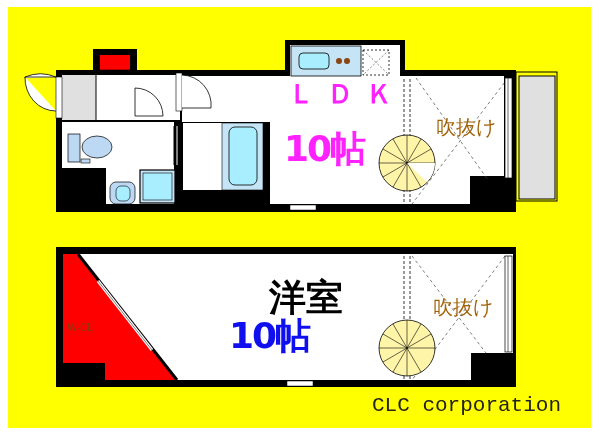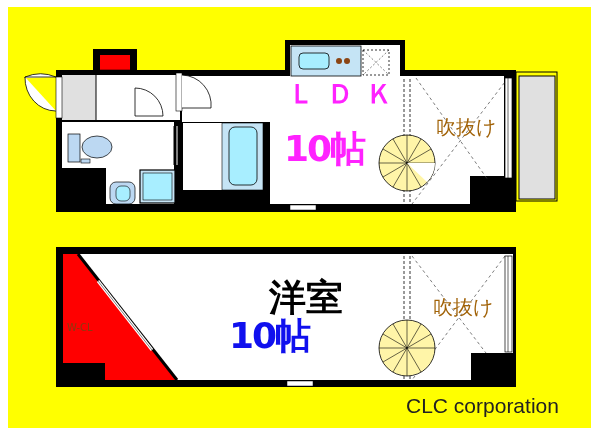--- a/index.html
+++ b/index.html
@@ -8,21 +8,21 @@
   svg.plan { position: absolute; left: 0; top: 0; }
   .lbl { position: absolute; white-space: nowrap; }
   .room-ldk { left: 288px; top: 79px; color: #ff22ff; font-weight: bold; font-size: 27px; letter-spacing: 12px; line-height: 34px; font-family: Liberation Mono, monospace; }
   .room-ldk-size { left: 284px; top: 129px; color: #ff22ff; font-weight: bold; font-size: 36px; line-height: 40px; letter-spacing: -2px; font-family: "DejaVu Sans", sans-serif; }
   .room-yo { left: 229px; top: 278px; color: #000000; font-weight: bold; font-size: 37px; line-height: 40px; font-family: "DejaVu Sans", sans-serif; margin-left: 40px; }
   .room-yo-size { left: 229px; top: 316px; color: #1010ee; font-weight: bold; font-size: 36px; line-height: 40px; letter-spacing: -2px; font-family: "DejaVu Sans", sans-serif; }
   .void { color: #a16207; font-size: 20px; line-height: 18px; font-family: "DejaVu Sans", sans-serif; }
   .void-1 { left: 436px; top: 118px; }
   .void-2 { left: 433px; top: 298px; }
   .wcl { left: 67px; top: 322px; color: #8a3a10; font-size: 10px; font-family: "DejaVu Sans", sans-serif; }
-  .brand { left: 372px; top: 394px; color: #222; font-size: 21px; font-family: Liberation Sans, sans-serif; margin-left: 34px; }
+  .brand { left: 372px; top: 394px; color: #222; font-size: 21px; font-family: Liberation Mono, monospace; }
 </style>
 </head>
 <body>
 
 <div class="bg"></div>
 
 <svg class="plan" width="600" height="436" viewBox="0 0 600 436">
 
   <rect x="93" y="49" width="44" height="28" fill="#000"></rect>
   <rect x="100" y="55" width="30" height="15" fill="#ff0000"></rect>

